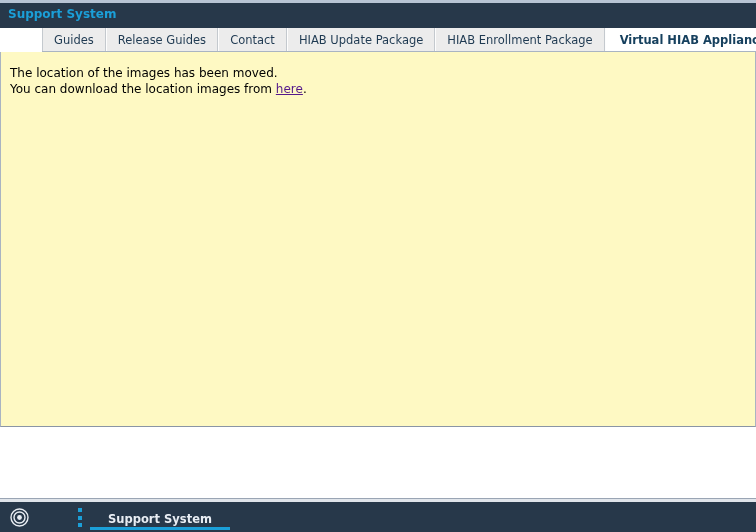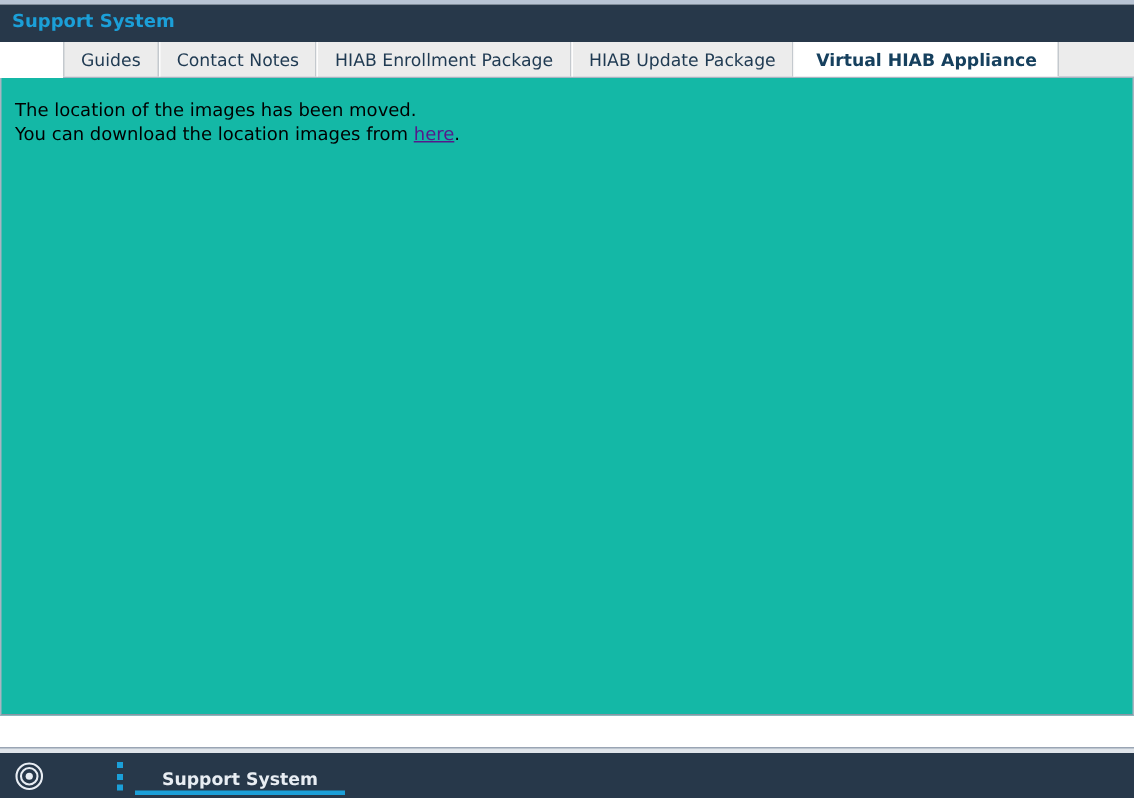--- a/index.html
+++ b/index.html
@@ -94,22 +94,22 @@
     padding: 0 14px;
     z-index: 3;
   }
 
   
   #content-pane {
     position: absolute;
     left: 0;
     top: 52px;
     width: 756px;
-    height: 425px;
-    background: #14b8a6;
+    height: 375px;
+    background: #fef9c3;
     border-left: 1px solid #a9b4c2;
     border-right: 1px solid #a9b4c2;
     border-bottom: 1px solid #8a95a5;
     box-sizing: border-box;
     overflow: hidden;
   }
   #content-body {
     padding: 13px 0 0 9px;
   }
   .content-line {
@@ -206,27 +206,30 @@
 
   <div id="title-bar">
     <div id="app-title">Support System</div>
   </div>
 
   <div id="tab-bar">
     <div class="tab">
       <span>Guides</span>
     </div>
     <div class="tab">
-      <span>Contact Notes</span>
+      <span>Release Guides</span>
+    </div>
+    <div class="tab">
+      <span>Contact</span>
+    </div>
+    <div class="tab">
+      <span>HIAB Update Package</span>
     </div>
     <div class="tab">
       <span>HIAB Enrollment Package</span>
-    </div>
-    <div class="tab">
-      <span>HIAB Update Package</span>
     </div>
     <div class="tab active">
       <span>Virtual HIAB Appliance</span>
     </div>
 
   </div>
 
   <div id="content-pane">
     <div id="content-body">
       <div class="content-line">The location of the images has been moved.</div>

